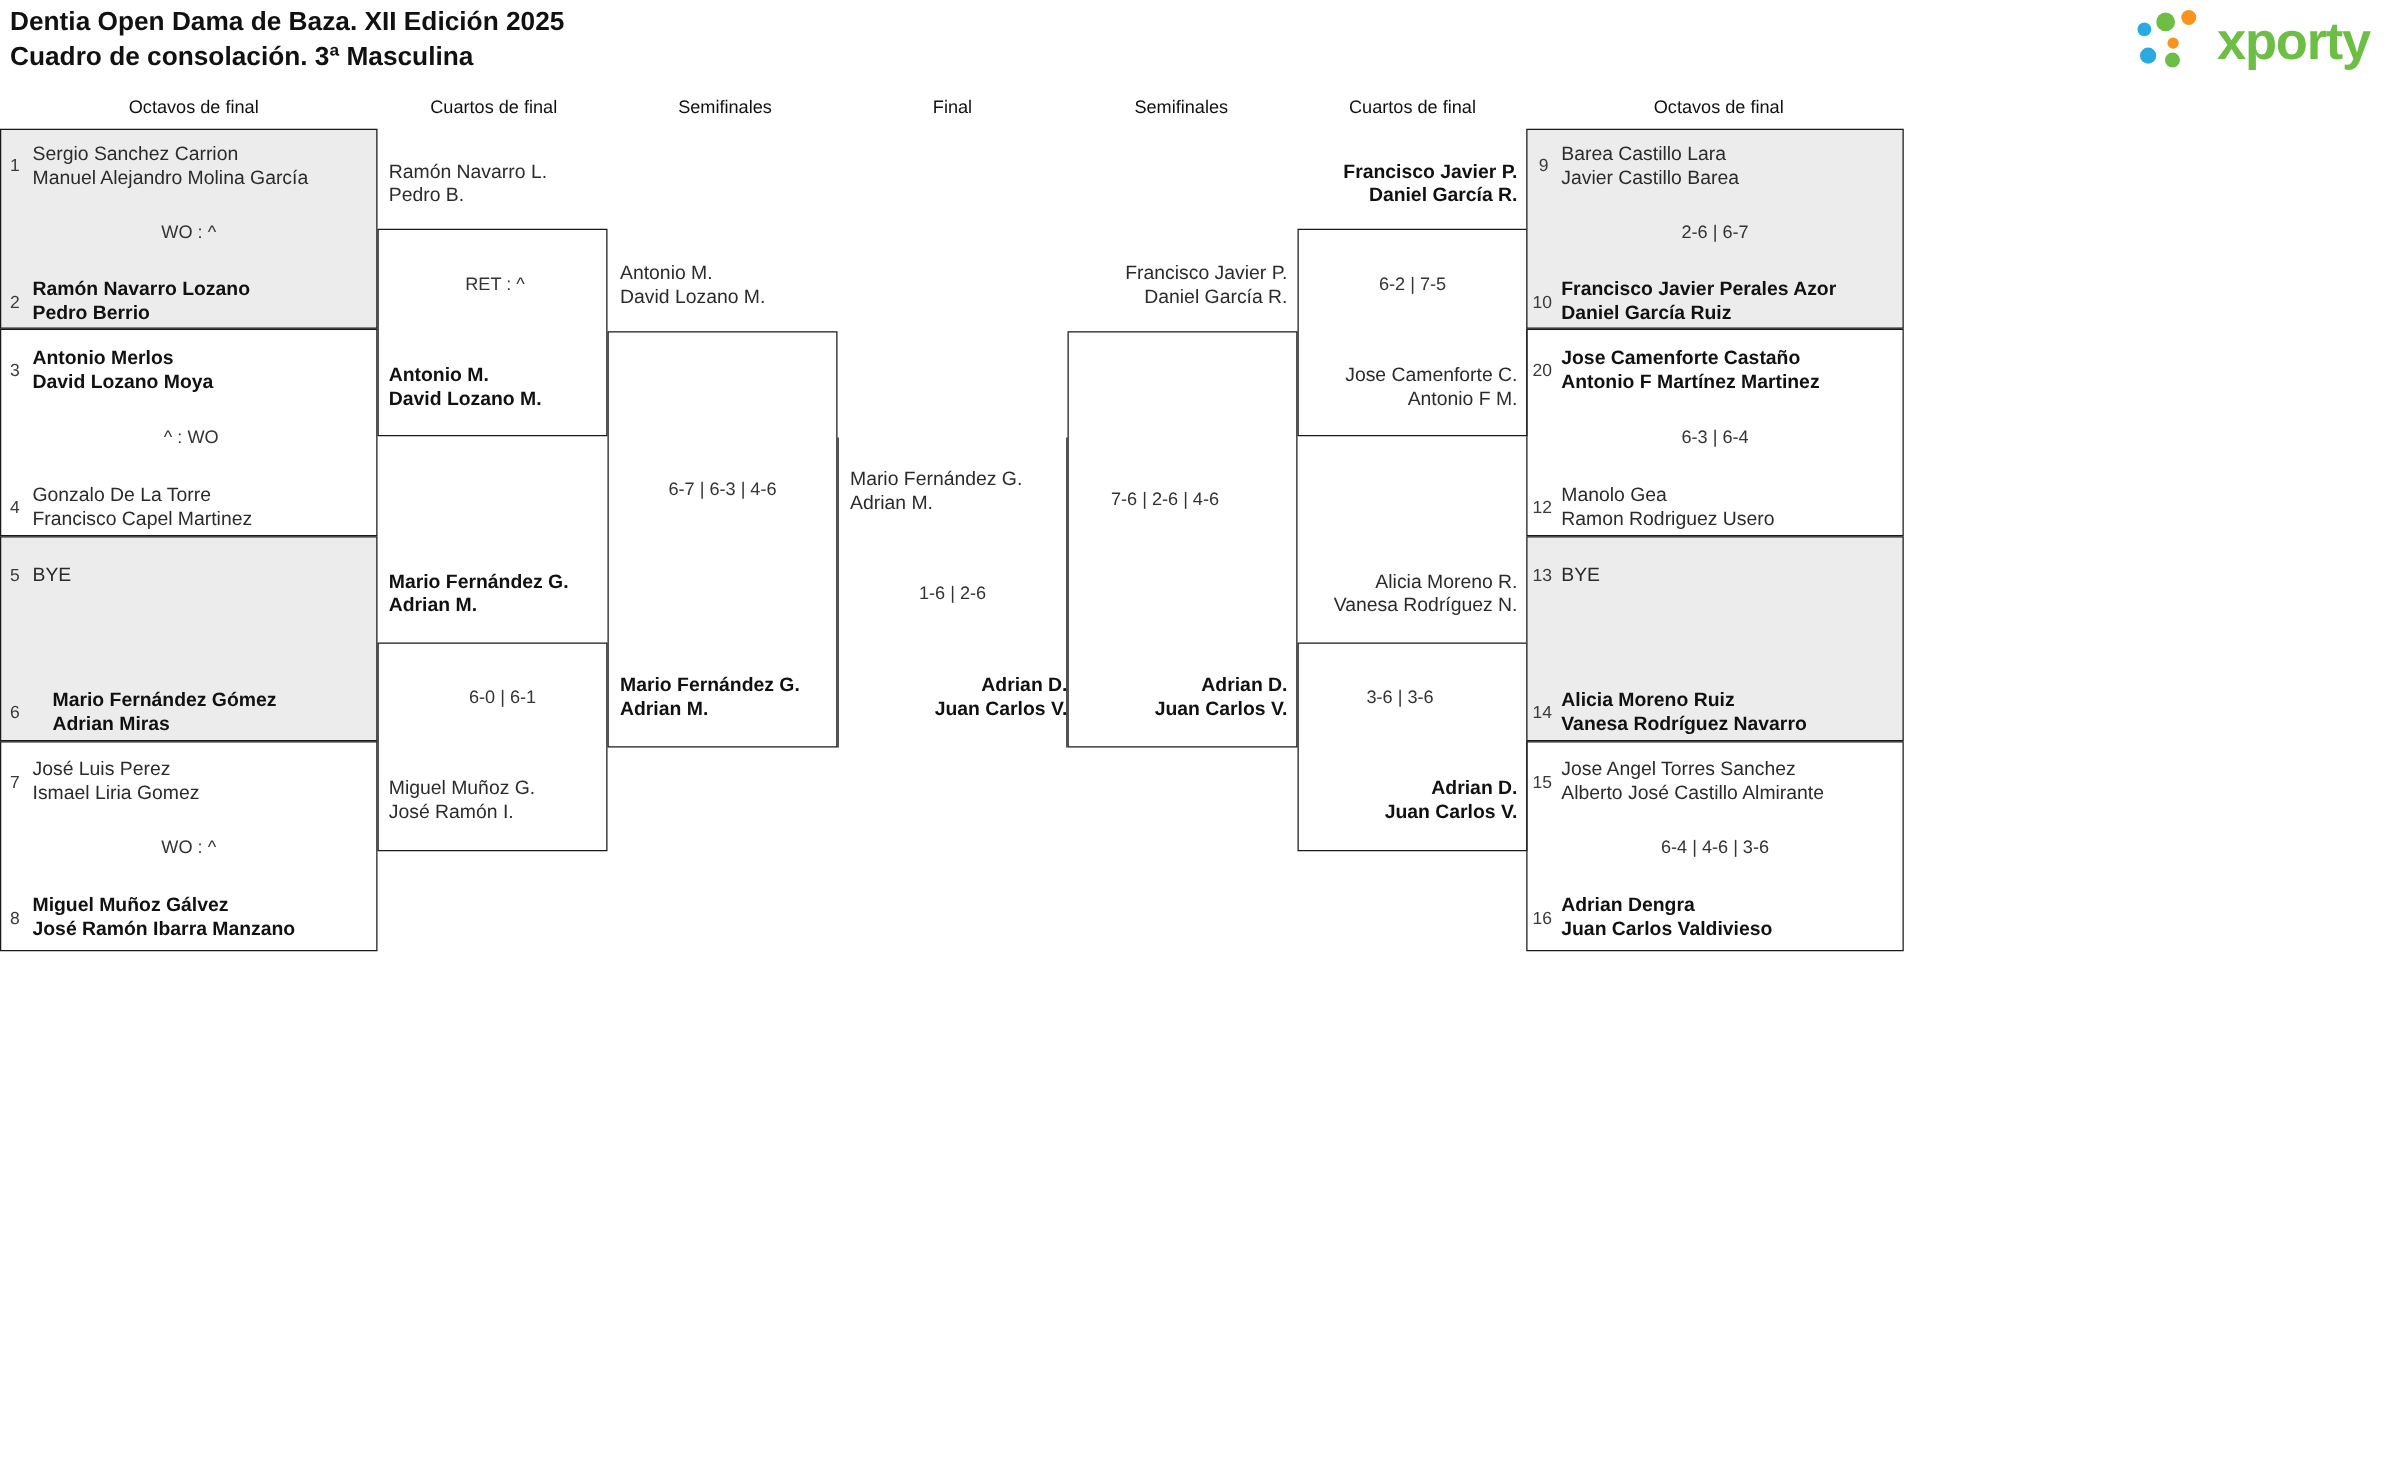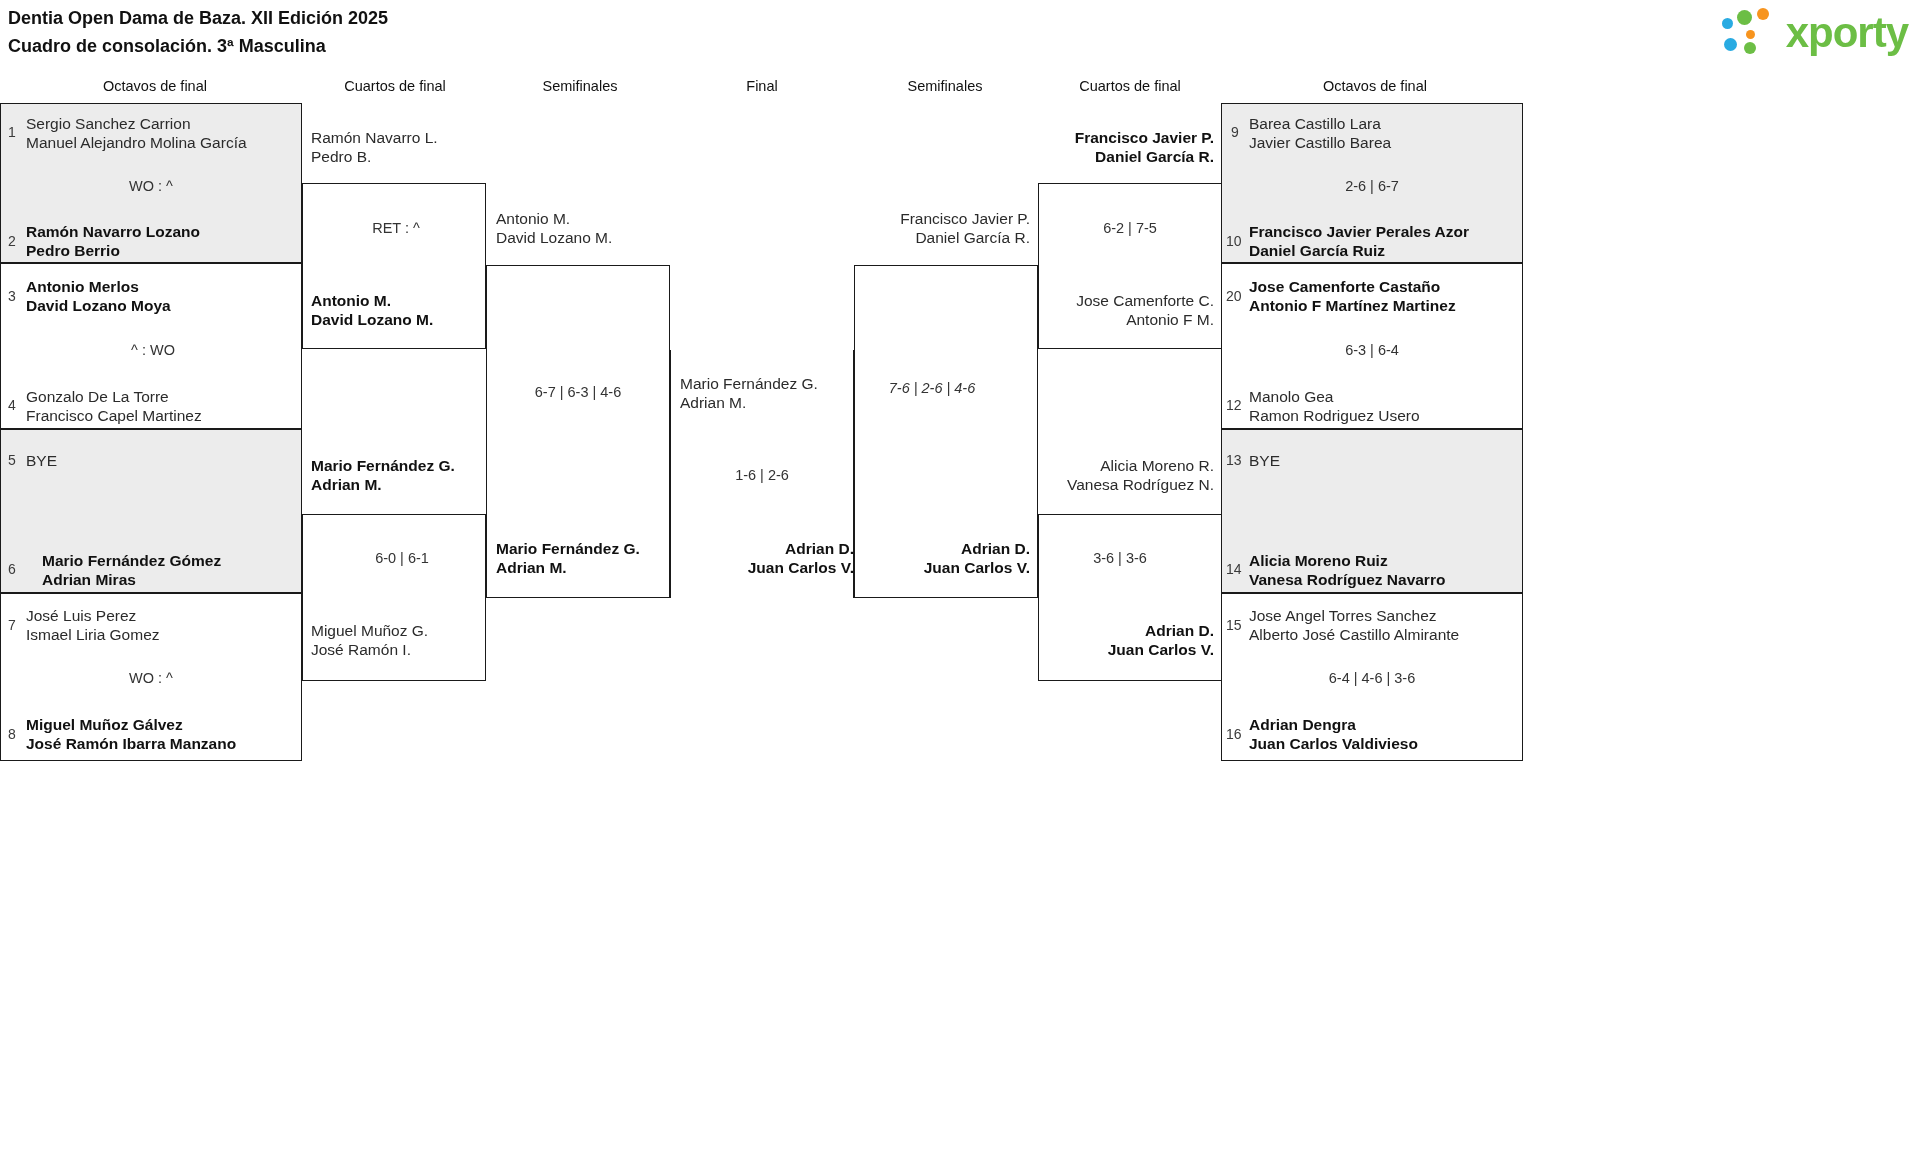--- a/index.html
+++ b/index.html
@@ -7,23 +7,23 @@
     width:1920px;height:1166px;
     background:#ffffff;
     font-family:"Liberation Sans", sans-serif;
     color:#1a1a1a;
     overflow:hidden;
   }
   .page{position:relative;width:1920px;height:1166px;}
 
   
   .title-block{position:absolute;left:8px;top:4px;}
-  .title-line{font-size:18px;font-weight:bold;line-height:28px;color:#111;white-space:nowrap;}
+  .title-line{font-size:21px;font-weight:bold;line-height:28px;color:#111;white-space:nowrap;}
 
-  .logo{position:absolute;right:12px;top:8px;display:flex;align-items:center;gap:10px;}
+  .logo{position:absolute;right:24px;top:8px;display:flex;align-items:center;gap:10px;}
   .logo-dots{width:54px;height:50px;position:relative;}
   .dot{position:absolute;border-radius:50%;}
   .logo-word{font-size:42px;font-weight:bold;color:#6cbe45;letter-spacing:-1px;line-height:42px;}
 
   
   .round-head{position:absolute;font-size:14.5px;color:#111;text-align:center;white-space:nowrap;}
 
   
   .cell{position:absolute;box-sizing:border-box;}
   .shade{background:#ececec;}
@@ -110,21 +110,21 @@
   <div class="score" style="left:486px;top:384px;width:184px;">6-7 | 6-3 | 4-6</div>
   <div class="names win" style="left:496px;top:539px;"><span>Mario Fernández G.</span><br><span>Adrian M.</span></div>
 
   <div class="names" style="left:680px;top:374px;"><span>Mario Fernández G.</span><br><span>Adrian M.</span></div>
   <div class="cell bdr-l bdr-r" style="left:670px;top:350px;width:184px;height:248px;"></div>
   <div class="score" style="left:670px;top:467px;width:184px;">1-6 | 2-6</div>
   <div class="names win right" style="left:654px;top:539px;width:200px;"><span>Adrian D.</span><br><span>Juan Carlos V.</span></div>
 
   <div class="names right" style="left:854px;top:209px;width:176px;"><span>Francisco Javier P.</span><br><span>Daniel García R.</span></div>
   <div class="cell bdr" style="left:854px;top:265px;width:184px;height:333px;"></div>
-  <div class="score" style="left:854px;top:380px;width:156px;font-style:italic;">7-6 | 2-6 | 4-6</div>
+  <div class="score" style="left:854px;top:392px;width:156px;">7-6 | 2-6 | 4-6</div>
   <div class="names win right" style="left:854px;top:539px;width:176px;"><span>Adrian D.</span><br><span>Juan Carlos V.</span></div>
 
   <div class="names win right" style="left:1030px;top:128px;width:184px;"><span>Francisco Javier P.</span><br><span>Daniel García R.</span></div>
   <div class="cell bdr" style="left:1038px;top:183px;width:184px;height:166px;"></div>
   <div class="score" style="left:1038px;top:220px;width:184px;">6-2 | 7-5</div>
   <div class="names right" style="left:1030px;top:291px;width:184px;"><span>Jose Camenforte C.</span><br><span>Antonio F M.</span></div>
 
   <div class="names right" style="left:1030px;top:456px;width:184px;"><span>Alicia Moreno R.</span><br><span>Vanesa Rodríguez N.</span></div>
   <div class="cell bdr" style="left:1038px;top:514px;width:184px;height:167px;"></div>
   <div class="score" style="left:1038px;top:550px;width:164px;">3-6 | 3-6</div>

